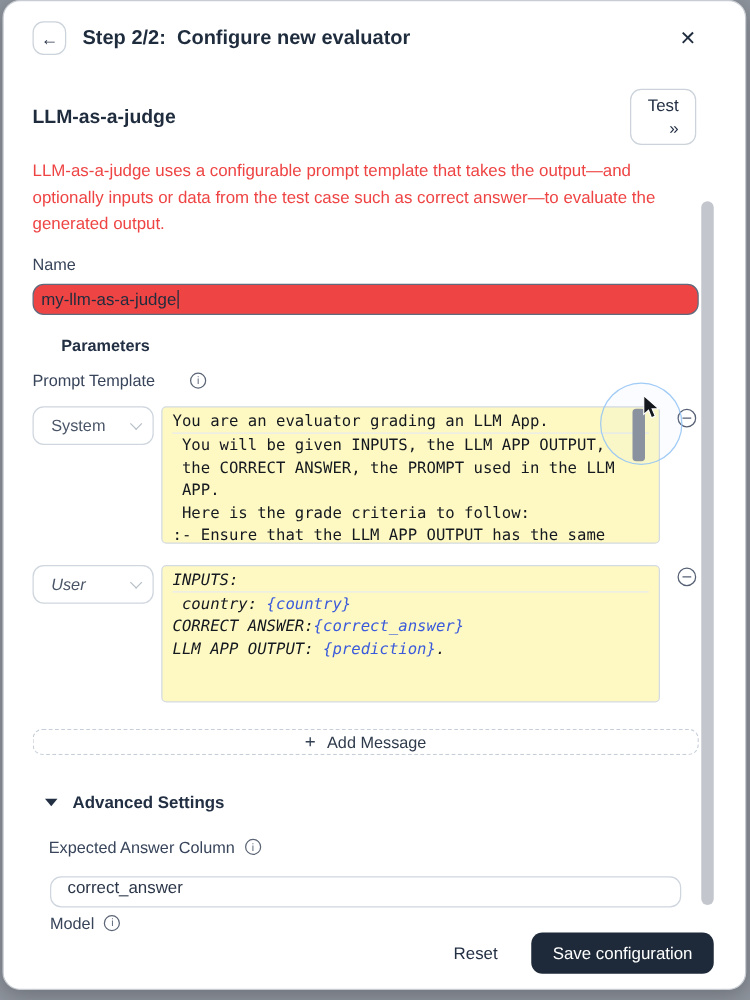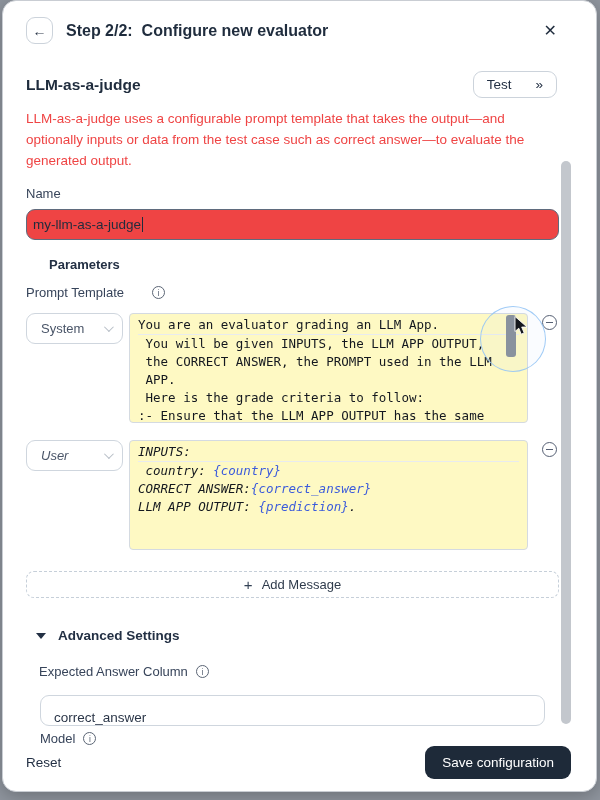--- a/index.html
+++ b/index.html
@@ -26,23 +26,23 @@
     background:#fff; display:flex; align-items:center; justify-content:center;
     font-size:14px; color:#2b3648; cursor:pointer;
   }
   .hdr-title { margin-left:13px; font-size:16px; font-weight:700; color:#1f2c3d; white-space:pre; }
   .close-btn { margin-left:auto; font-size:16px; color:#1f2c3d; cursor:pointer; background:none; border:none; }
 
   
   .intro-row { display:flex; align-items:center; margin-top:27px; }
   .h2 { font-size:15.5px; font-weight:700; color:#1f2c3d; }
   .test-btn {
-    margin-left:auto; display:flex; align-items:flex-end; gap:24px;
+    margin-left:auto; display:flex; align-items:flex-end; gap:3px;
     border:1px solid #ccd3db; border-radius:9px; background:#fff;
-    padding:5px 13px; font-size:13.5px; color:#233044; cursor:pointer;
+    padding:5px 13px; font-size:13.5px; color:#233044; cursor:pointer;flex-direction:column;
   }
   .desc { margin-top:10px; max-width:529px; font-size:13.5px; line-height:21px; color:#ef4444; }
 
   .lbl { font-size:13px; color:#37445a; display:flex; align-items:center; gap:8px; }
   .lbl-strong { font-size:13px; font-weight:700; color:#233044; }
 
   .name-lbl { margin-top:15px; }
   .name-input {
     margin-top:8px; width:533px; height:31px;
     border:1.5px solid #5f6b7d; border-radius:9px;
@@ -89,26 +89,26 @@
   .add-msg-btn .txt { font-size:13px; color:#2f3b4c; }
 
   .adv-row { margin-top:30px; margin-left:10px; display:flex; align-items:center; gap:12px; cursor:pointer; }
   .tri-down { width:0; height:0; border-left:5px solid transparent; border-right:5px solid transparent; border-top:6px solid #233044; }
   .adv-lbl { font-size:13.5px; font-weight:600; color:#233044; }
 
   .exp-lbl { margin-top:21px; margin-left:13px; }
   .exp-input {
     margin:16px 12px 0 14px; height:31px;
     border:1px solid #cfd6de; border-radius:9px; background:#fff;
-    padding:0 13px; display:flex; align-items:flex-end;
+    padding:0 13px; display:flex; align-items:flex-start;
     font-size:13.5px; color:#2b3648;
   }
   .model-lbl { margin-top:5px; margin-left:14px; }
 
-  .footer { margin-top:auto; display:flex; align-items:center; justify-content:space-between; gap:27px; margin-right:-14px; padding-bottom:1px; }
+  .footer { margin-top:auto; display:flex; align-items:center; justify-content:flex-end; gap:27px; margin-right:-14px; padding-bottom:1px; }
   .reset-btn { background:none; border:none; font-size:13.5px; color:#233044; cursor:pointer; font-family:inherit; }
   .save-btn {
     background:#1e2a39; color:#fff; border:none; border-radius:9px;
     padding:9px 17px; font-size:13.5px; cursor:pointer; font-family:inherit;
   }
 
   
   .modal-scroll-thumb { position:absolute; right:25px; top:160px; width:10px; height:563px; background:#c3c7cd; border-radius:5px; }
   .click-ring {
     position:absolute; left:477px; top:305px; width:66px; height:66px;

